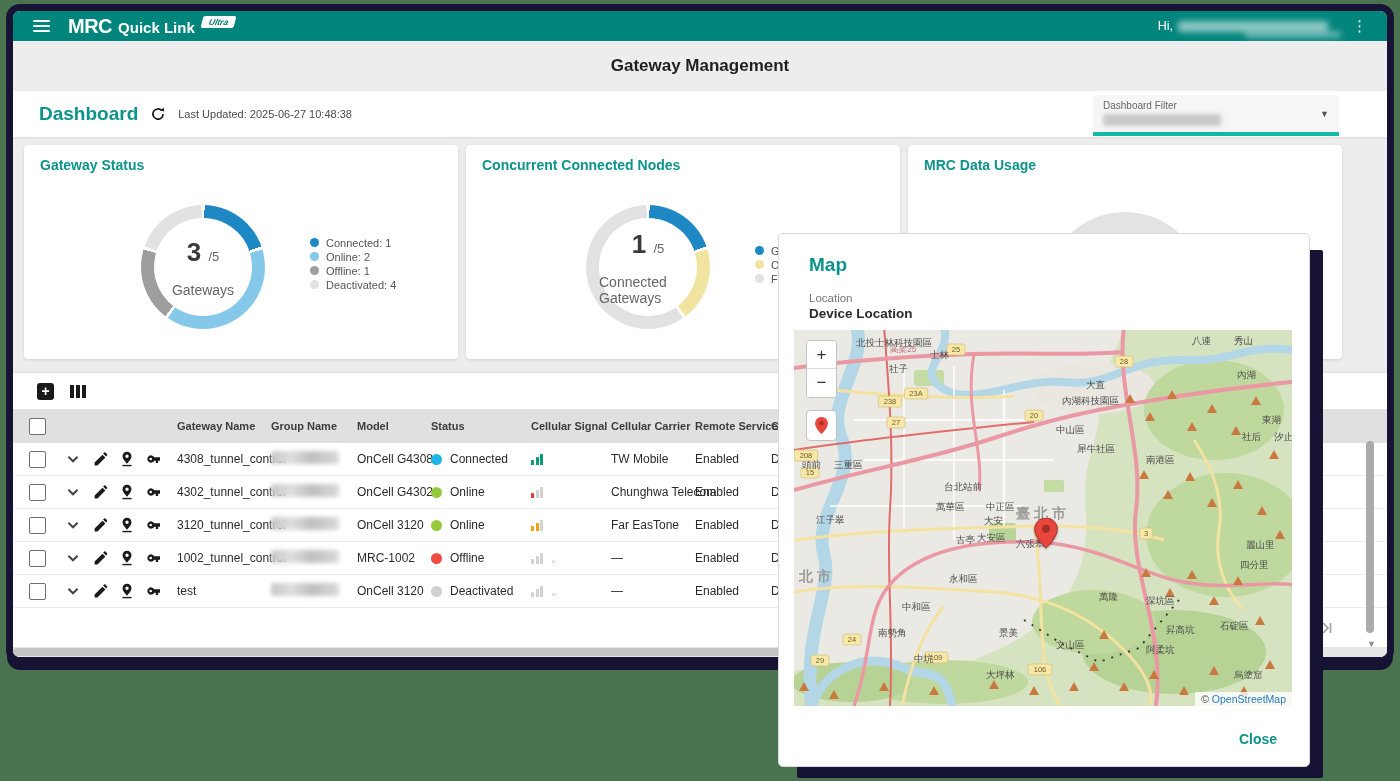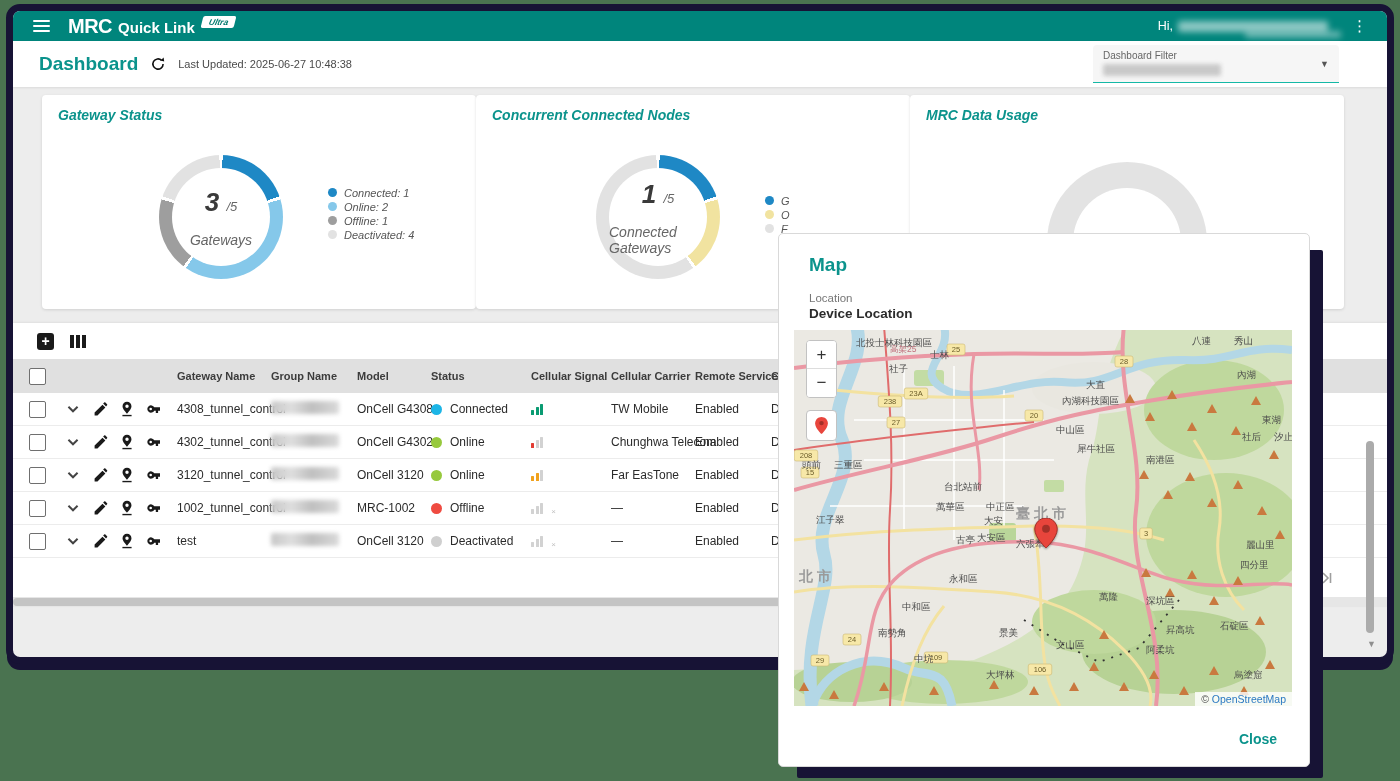--- a/index.html
+++ b/index.html
@@ -24,26 +24,26 @@
   .kebab{font-size:15px;color:#fff;cursor:pointer;}
   
   .titlebar{height:50px;display:flex;align-items:center;justify-content:center;background:#ededed;}
   .titlebar h1{font-size:17px;margin:0;color:#1f1f1f;}
   
   .dhead{height:46px;background:#fff;position:relative;display:flex;align-items:center;padding-left:26px;gap:12px;box-shadow:0 1px 2px rgba(0,0,0,.08);}
   .dhead .dtitle{color:#0B938C;font-size:19px;font-weight:bold;}
   .refresh{width:16px;height:16px;cursor:pointer;}
   .lastupd{font-size:11px;color:#4a4a4a;}
   .filter{position:absolute;right:48px;top:4px;width:246px;height:37px;background:#f6f6f6;
-    border-bottom:1px solid #14b8a6;border-radius:4px 4px 0 0;cursor:pointer;}
+    border-bottom:4px solid #14b8a6;border-radius:4px 4px 0 0;cursor:pointer;}
   .filter .flabel{position:absolute;left:10px;top:5px;font-size:10px;color:#666;}
   .filter .fval{position:absolute;left:10px;top:19px;width:118px;height:12px;background:#c9c9c9;filter:blur(2px);border-radius:2px;}
   .filter .farrow{position:absolute;right:10px;top:14px;font-size:9px;color:#555;}
   
-  .cards{display:flex;padding:8px 0 0 29px;font-style:italic;}
+  .cards{display:flex;gap:8px;padding:8px 0 0 11px;}
   .card{width:434px;height:214px;background:#fff;border-radius:4px;box-shadow:0 1px 3px rgba(0,0,0,.12);position:relative;}
   .card .ctitle{position:absolute;left:16px;top:12px;color:#0B938C;font-size:14px;font-weight:bold;}
   .donut{position:absolute;border-radius:50%;}
   .donut .hole{position:absolute;inset:13px;background:#fff;border-radius:50%;display:flex;flex-direction:column;align-items:center;justify-content:center;}
   .donut.big .hole{inset:26px;}
   .cv{font-size:26px;color:#3a3a3a;}
   .cv small{font-size:13px;color:#666;font-weight:normal;}
   .clabel{font-size:14px;color:#666;margin-top:14px;}
   .legend{position:absolute;display:flex;flex-direction:column;gap:3px;}
   .legend-item{display:flex;align-items:center;gap:7px;font-size:11px;color:#555;height:11px;}
@@ -128,20 +128,23 @@
     <span class="nav-right">
       <span class="greet">
         <span>Hi,</span>
         <span class="blur-user"></span>
       </span>
       <span class="kebab">⋮</span>
     </span>
     <span class="blur-user2"></span>
   </div>
 
+  <div class="titlebar">
+    <h1>Gateway Management</h1>
+  </div>
 
   <div class="dhead">
     <span class="dtitle">Dashboard</span>
     <span class="icon refresh">
       <svg viewBox="0 0 16 16">
           <path d="M13.1 8a5.1 5.1 0 1 1-1.5-3.6" fill="none" stroke="#111" stroke-width="1.6"></path>
           <path d="M13.6 1.6l.6 3.8-3.7-.8z" fill="#111"></path>
         </svg>
     </span>
     <span class="lastupd">Last Updated: 2025-06-27 10:48:38</span>

